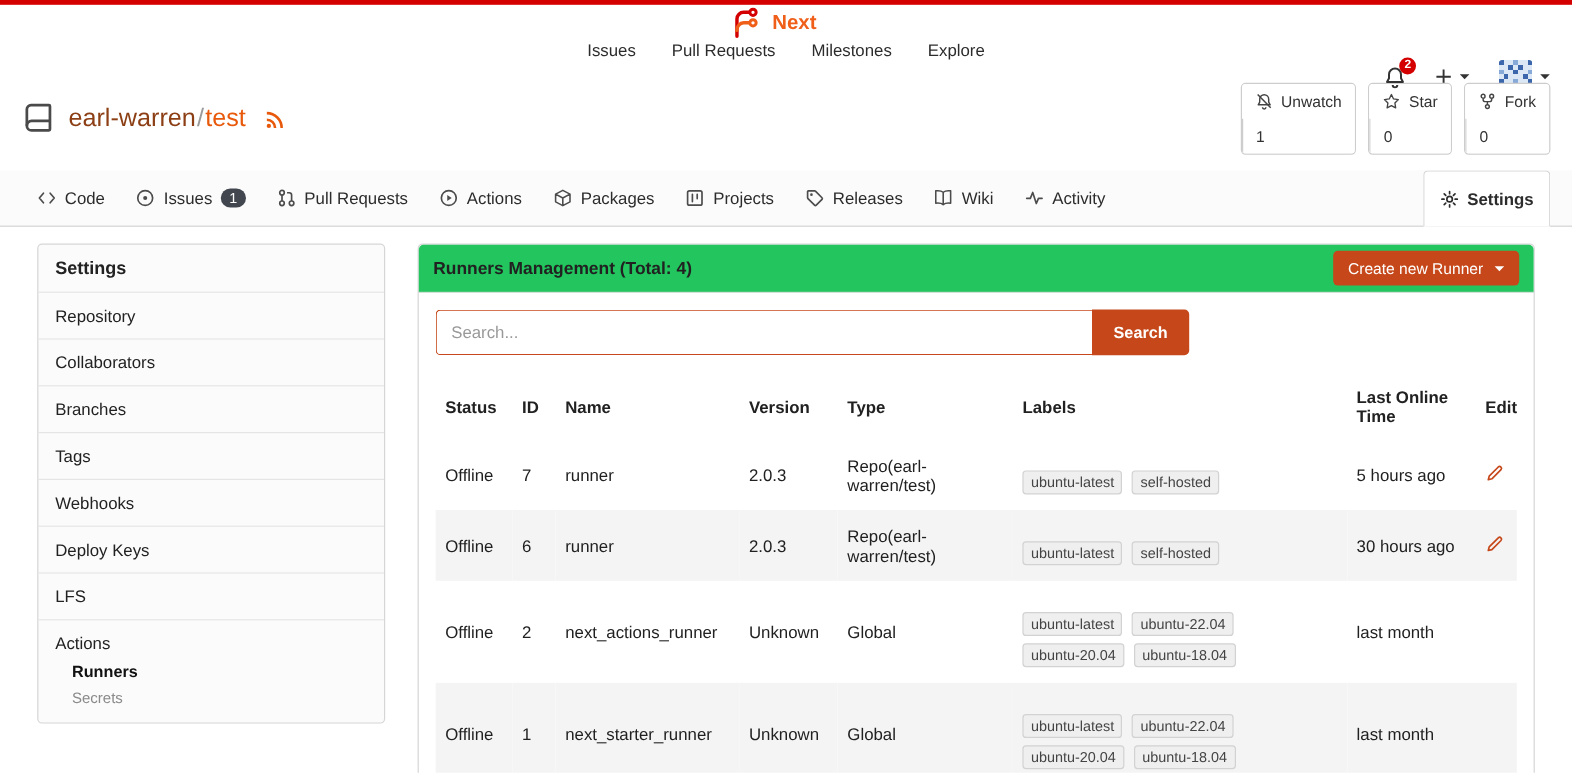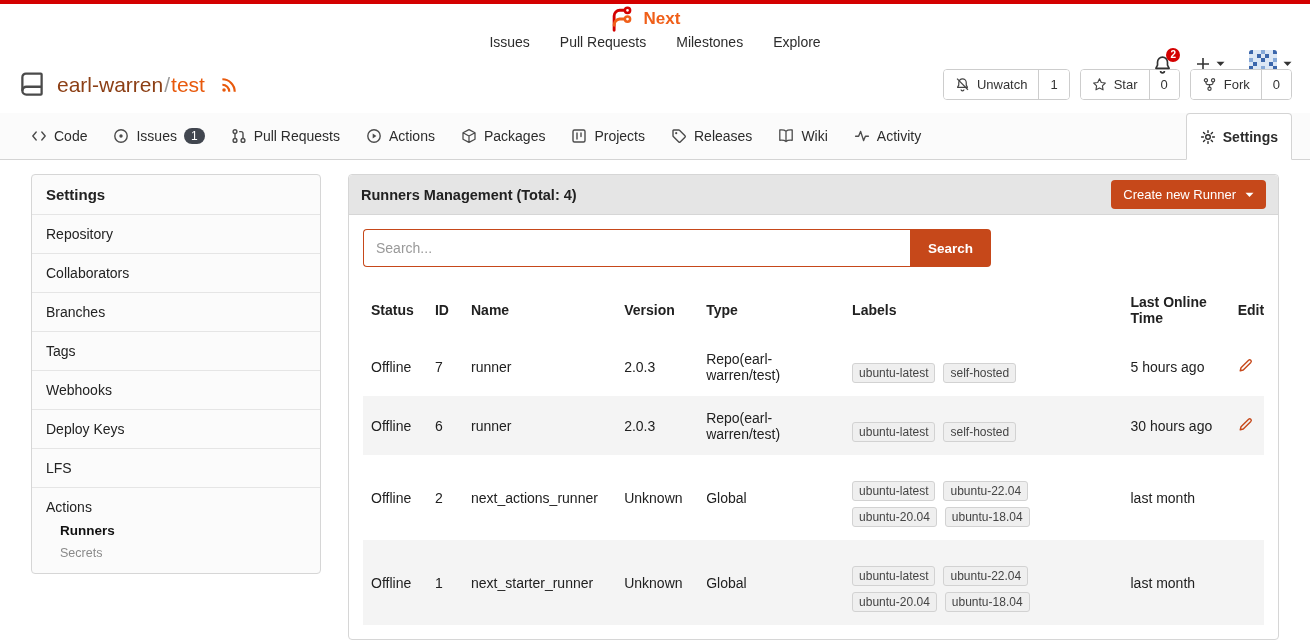--- a/index.html
+++ b/index.html
@@ -28,21 +28,21 @@
   .avatar{width:28px;height:28px;border-radius:3px;overflow:hidden;}
 
   
   .repo-header{display:flex;align-items:center;padding:15px 18px 13px 18px;text-align:right;}
   .repo-title{display:flex;align-items:center;gap:11px;font-size:21px;}
   .repo-owner{color:#8c3f15;cursor:pointer;}
   .repo-sep{color:#9a9a9a;margin:0 1px;}
   .repo-name{color:#e8590c;cursor:pointer;}
   .rss{margin-left:4px;cursor:pointer;}
   .repo-actions{margin-left:auto;display:flex;gap:10px;}
-  .btn-group{display:flex;border:1px solid #cdcdcd;border-radius:4px;overflow:hidden;background:#fff;}
+  .btn-group{display:flex;border:1px solid #cdcdcd;border-radius:4px;overflow:hidden;background:#fff;flex-direction:column;}
   .btn-group .seg{display:flex;align-items:center;gap:7px;padding:7px 11px;font-size:13px;color:#333;cursor:pointer;background:#fff;}
   .btn-group .count{border-left:1px solid #cdcdcd;cursor:pointer;}
 
   
   .tab-bar{display:flex;align-items:stretch;height:47px;padding:0 18px;background:#fbfbfb;border-bottom:1px solid #d4d4d4;}
   .tab{display:flex;align-items:center;gap:7px;padding:0 13px;color:#2c2c2c;cursor:pointer;}
   .ticon{color:#4c4c4c;}
   .tab-badge{background:#41464f;color:#fff;border-radius:10px;font-size:12px;padding:1px 7px;}
   .tab-settings{margin-left:auto;background:#fff;border:1px solid #d4d4d4;border-bottom:1px solid #fff;border-radius:4px 4px 0 0;margin-bottom:-1px;font-weight:bold;}
 
@@ -50,21 +50,21 @@
   .content{display:flex;align-items:flex-start;padding:14px 31px 0 31px;}
   .sidebar{width:290px;flex-shrink:0;background:#fbfbfb;border:1px solid var(--border);border-radius:4px;}
   .side-item{padding:11px 14px;border-top:1px solid #e5e5e5;color:#222;cursor:pointer;}
   .side-item:first-child{border-top:none;}
   .side-title{font-weight:bold;font-size:15px;cursor:default;}
   .side-sub{margin:8px 0 2px 14px;display:flex;flex-direction:column;gap:8px;}
   .sub-item{font-size:12.5px;color:#8a8a8a;cursor:pointer;}
   .sub-item.active{color:#111;font-weight:bold;font-size:13.5px;}
 
   .panel{flex:1;margin-left:27px;border:1px solid var(--border);border-radius:4px;background:#fff;}
-  .panel-header{display:flex;align-items:center;justify-content:space-between;background:#e5e5e5;border-bottom:1px solid var(--border);padding:5px 12px;border-radius:4px 4px 0 0;min-height:40px;}
+  .panel-header{display:flex;align-items:center;justify-content:space-between;background:#22c55e;border-bottom:1px solid var(--border);padding:5px 12px;border-radius:4px 4px 0 0;min-height:40px;}
   .panel-title{font-weight:bold;font-size:14.5px;}
   .btn-primary{background:var(--accent);color:#fff;border:none;border-radius:4px;padding:7px 12px;font-size:13px;display:flex;align-items:center;gap:9px;cursor:pointer;font-family:inherit;}
   .panel-body{padding:14px;}
   .search-row{display:flex;width:628px;}
   .search-input{flex:1;border:1px solid var(--accent);border-right:none;border-radius:4px 0 0 4px;padding:10px 12px;font-size:14px;font-family:inherit;outline:none;color:#333;background:#fff;}
   .search-input::placeholder{color:#999;}
   .search-btn{background:var(--accent);color:#fff;border:none;border-radius:0 4px 4px 0;padding:10px 18px;font-size:13.5px;font-weight:bold;cursor:pointer;font-family:inherit;}
 
   .runners-table{width:100%;border-collapse:collapse;margin-top:16px;table-layout:fixed;}
   .runners-table th{text-align:left;font-weight:bold;padding:11px 8px;vertical-align:middle;}

